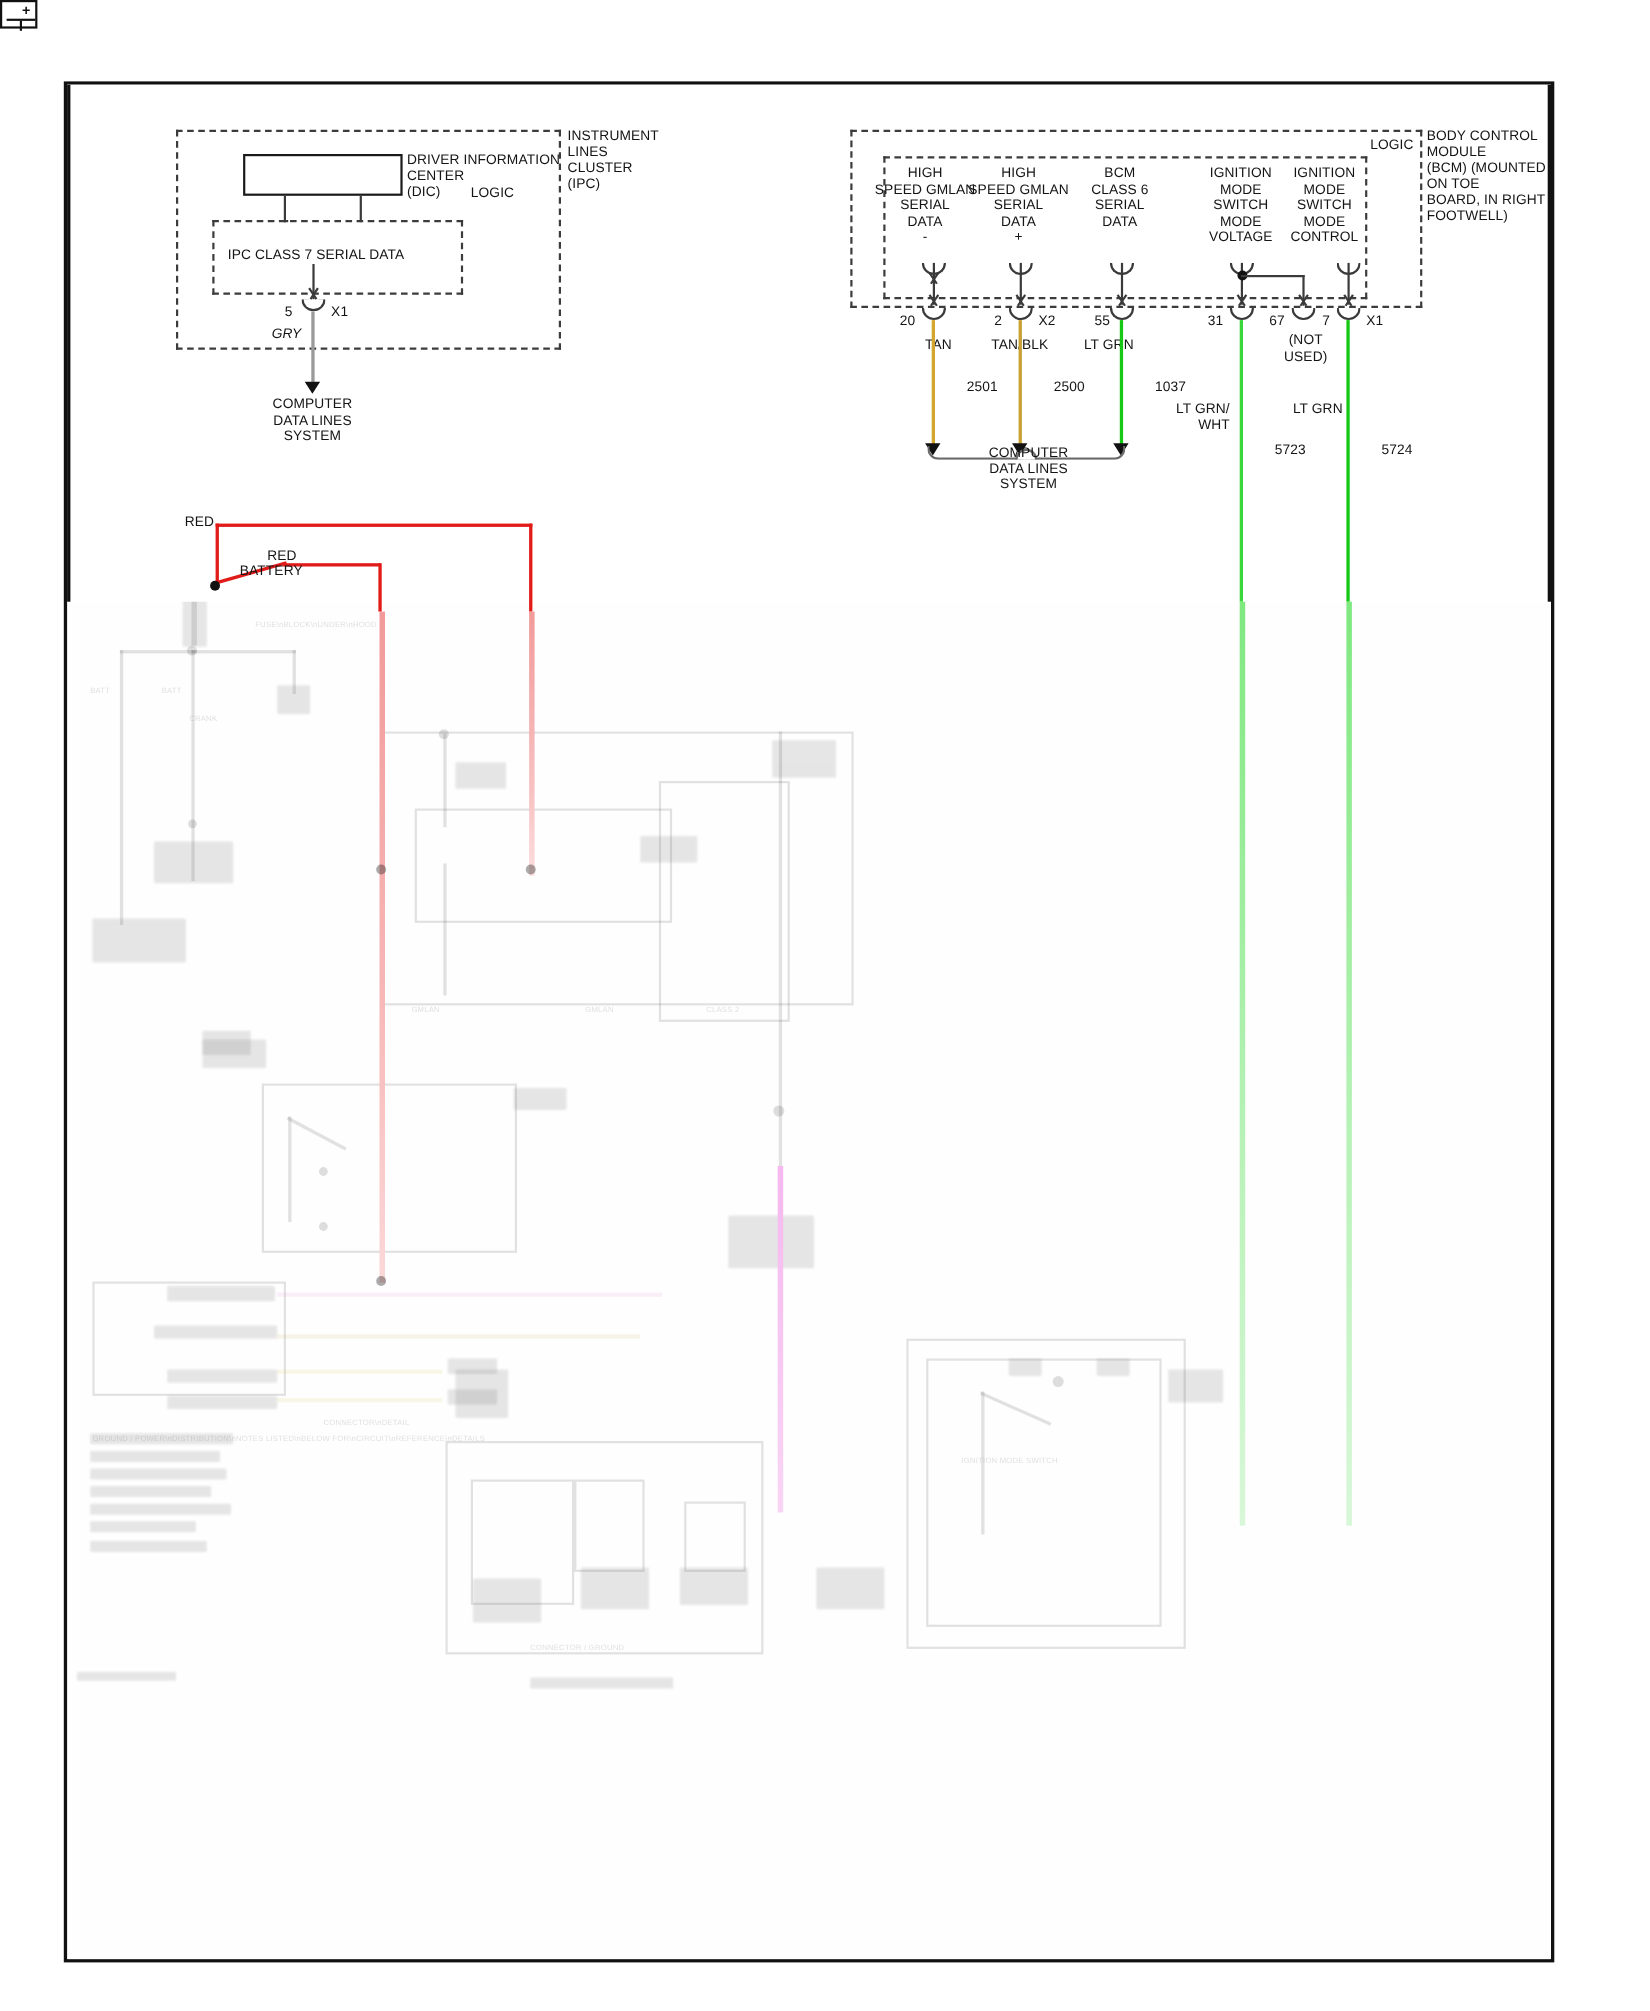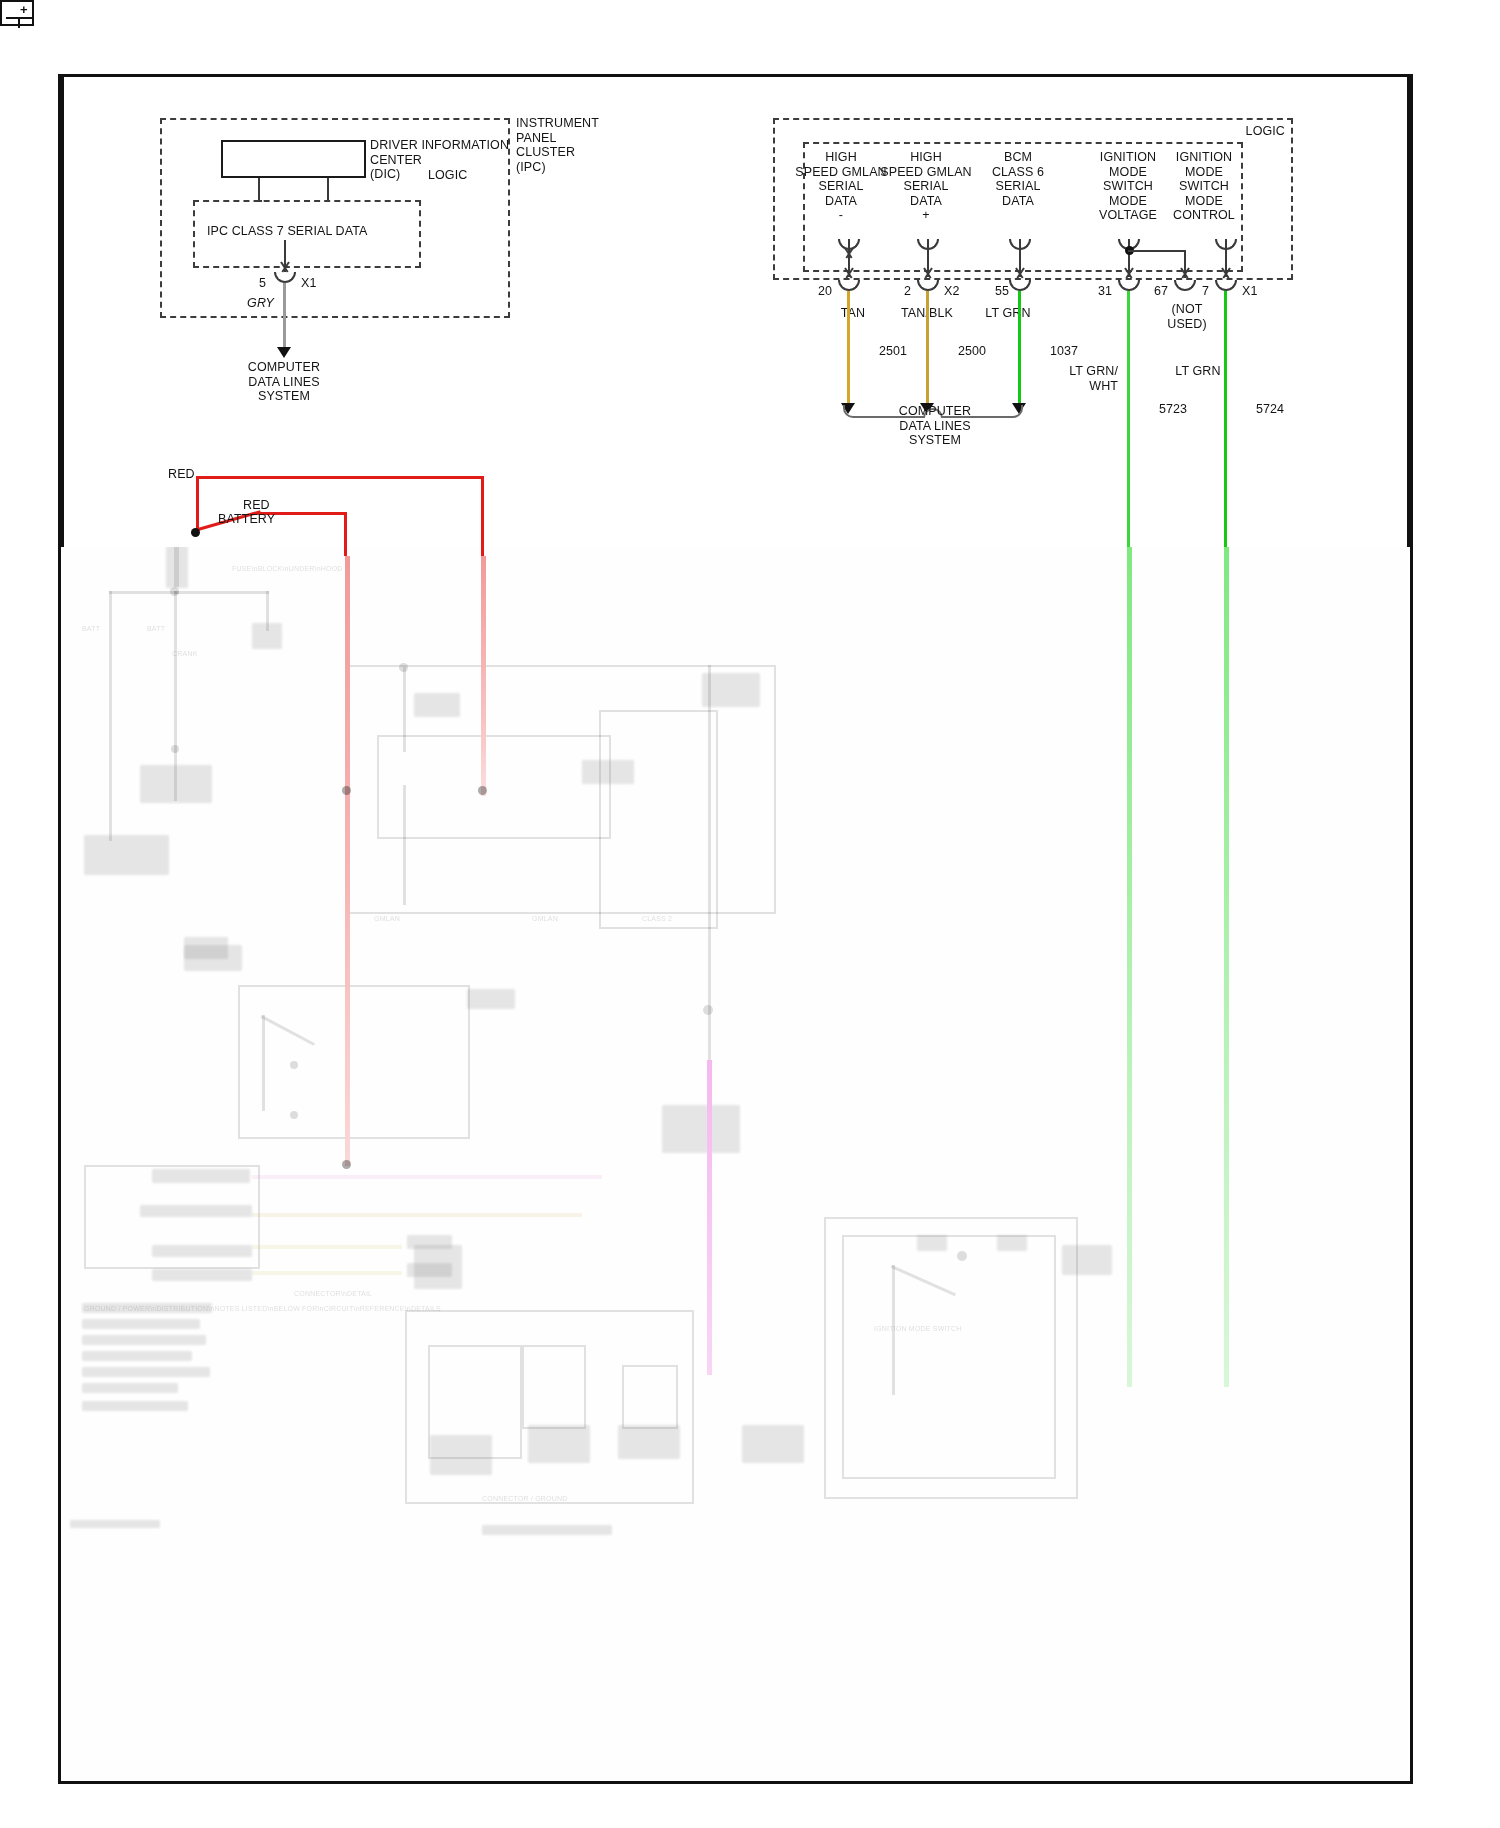--- a/index.html
+++ b/index.html
@@ -265,21 +265,21 @@
 
     <div class="f fblob" style="left:8px;top:975px;width:90px;height:8px;"></div>
     <div class="f fblob" style="left:420px;top:980px;width:130px;height:10px;"></div>
   </div>
 
   <div class="frame-mask"></div>
 
   <div class="dashbox" style="left:160px;top:118px;width:350px;height:200px;"></div>
 
   <div class="lbl" style="left: 516px; top: 116px; width: 120px; white-space: pre-line;">INSTRUMENT
-PANEL
+LINES
 CLUSTER
 (IPC)</div>
 
   <div class="solidbox" style="left:221px;top:140px;width:145px;height:38px;"></div>
   <div class="lbl" style="left: 370px; top: 138px; width: 150px; white-space: pre-line;">DRIVER INFORMATION
 CENTER
 (DIC)</div>
 
   <div class="w w-v w-blk" style="left:258px;top:178px;height:24px;"></div>
   <div class="w w-v w-blk" style="left:327px;top:178px;height:24px;"></div>
@@ -299,20 +299,26 @@
 
   <div class="w w-v w-gry" style="left:283px;top:283px;height:72px;"></div>
   <div class="lbl r" style="left:212px;top:296px;width:62px;font-style:italic;">GRY</div>
   <div class="arw-down" style="left:277px;top:347px;"></div>
 
   <div class="lbl c" style="left: 214px; top: 360px; width: 140px; white-space: pre-line;">COMPUTER
 DATA LINES
 SYSTEM</div>
 
   <div class="dashbox" style="left:773px;top:118px;width:520px;height:162px;"></div>
+  <div class="lbl" style="left: 1297px; top: 116px; width: 160px; white-space: pre-line;">BODY CONTROL
+MODULE
+(BCM) (MOUNTED
+ON TOE
+BOARD, IN RIGHT
+FOOTWELL)</div>
 
   <div class="dashbox" style="left:803px;top:142px;width:440px;height:130px;"></div>
   <div class="lbl r" style="left:1185px;top:124px;width:100px;">LOGIC</div>
 
   <div class="lbl c" style="left: 786px; top: 150px; width: 110px; white-space: pre-line;">HIGH
 SPEED GMLAN
 SERIAL
 DATA
 -</div>
   <div class="w w-v w-blk" style="left:848px;top:239px;height:38px;"></div>

